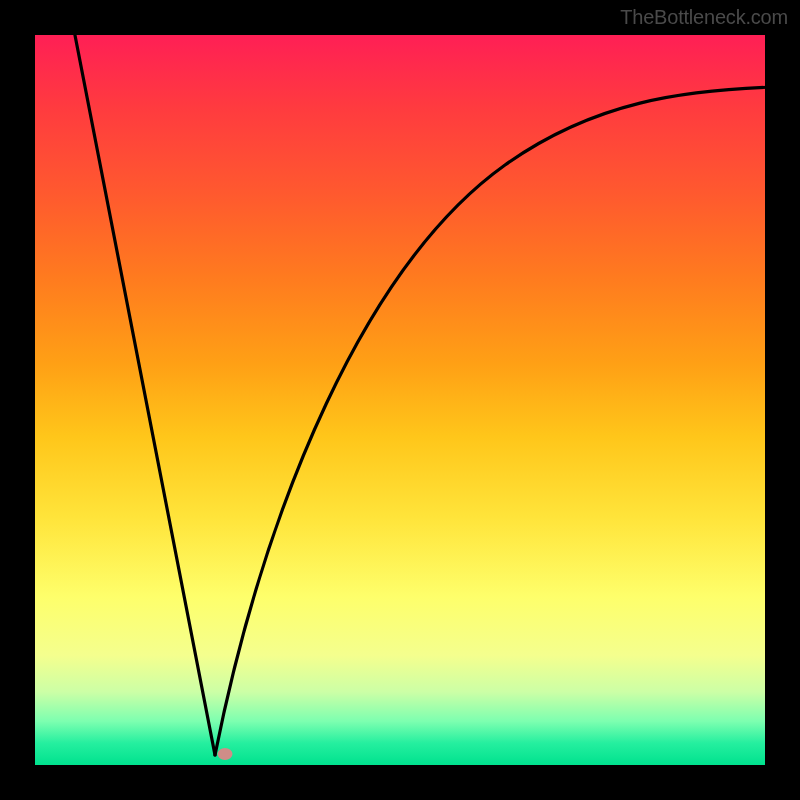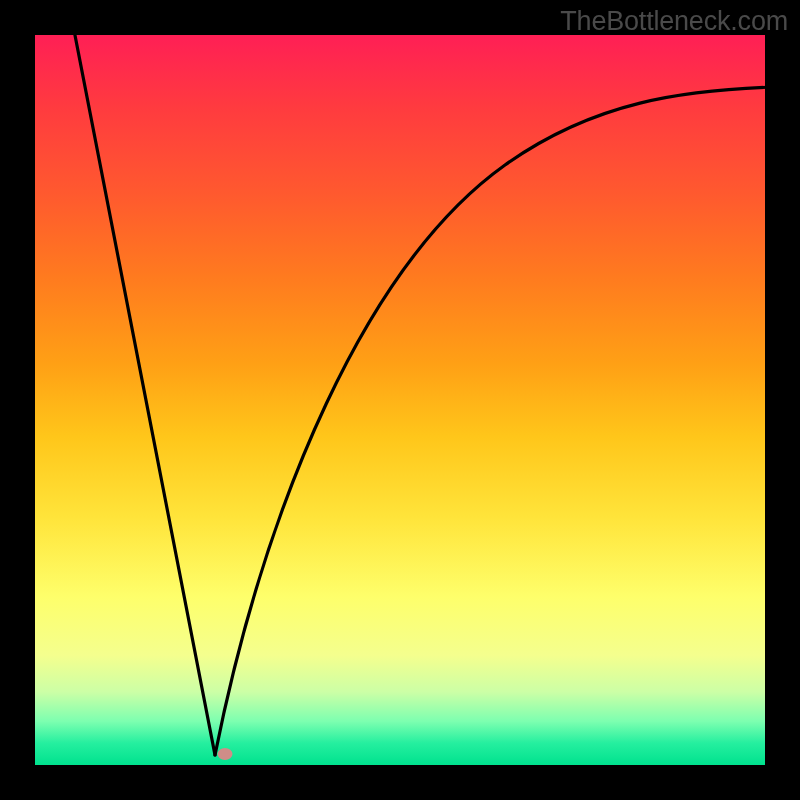--- a/index.html
+++ b/index.html
@@ -53,21 +53,21 @@
     height: 12px;
     border-radius: 50%;
     background: #cf8d88;
     transform: translate(-50%, -50%);
   }
   .attribution {
     position: absolute;
     top: 6px;
     right: 12px;
     color: #4a4a4a;
-    font-size: 27px;
+    font-size: 20px;
     font-weight: 400;
     letter-spacing: -0.2px;
   }
 </style>
 </head>
 <body>
 
 <div class="frame">
 
   <div class="plot-area">

